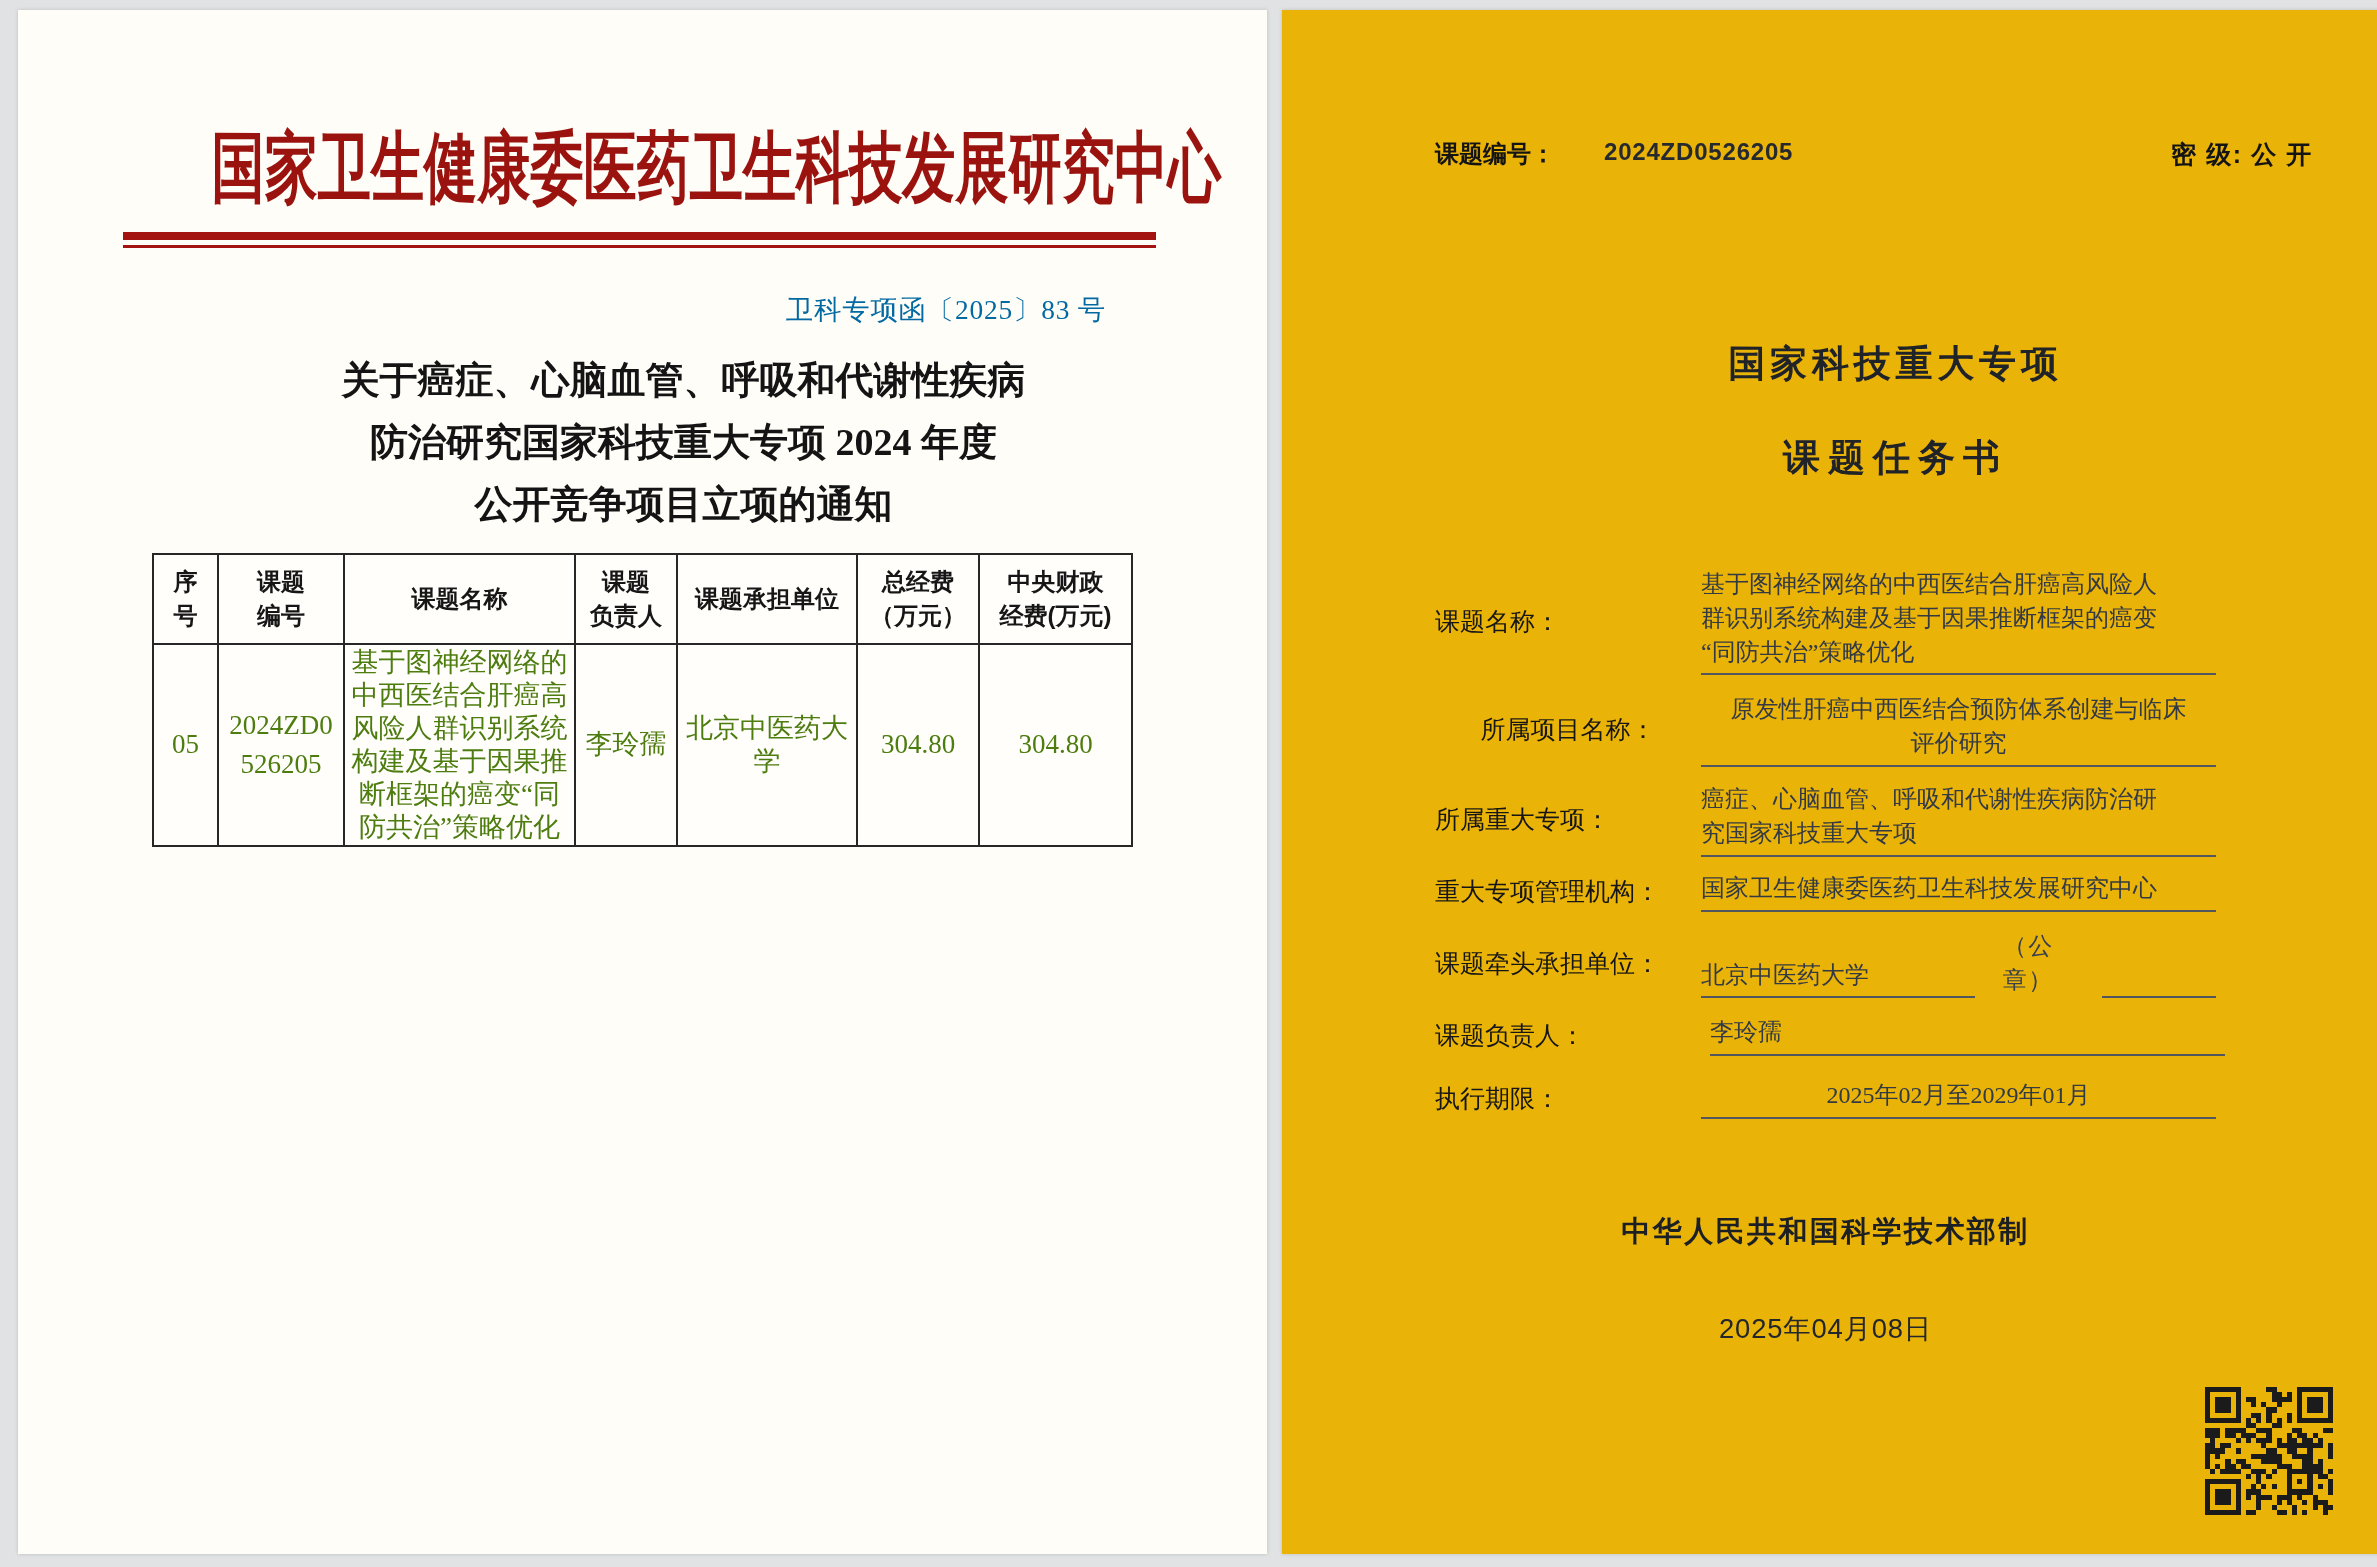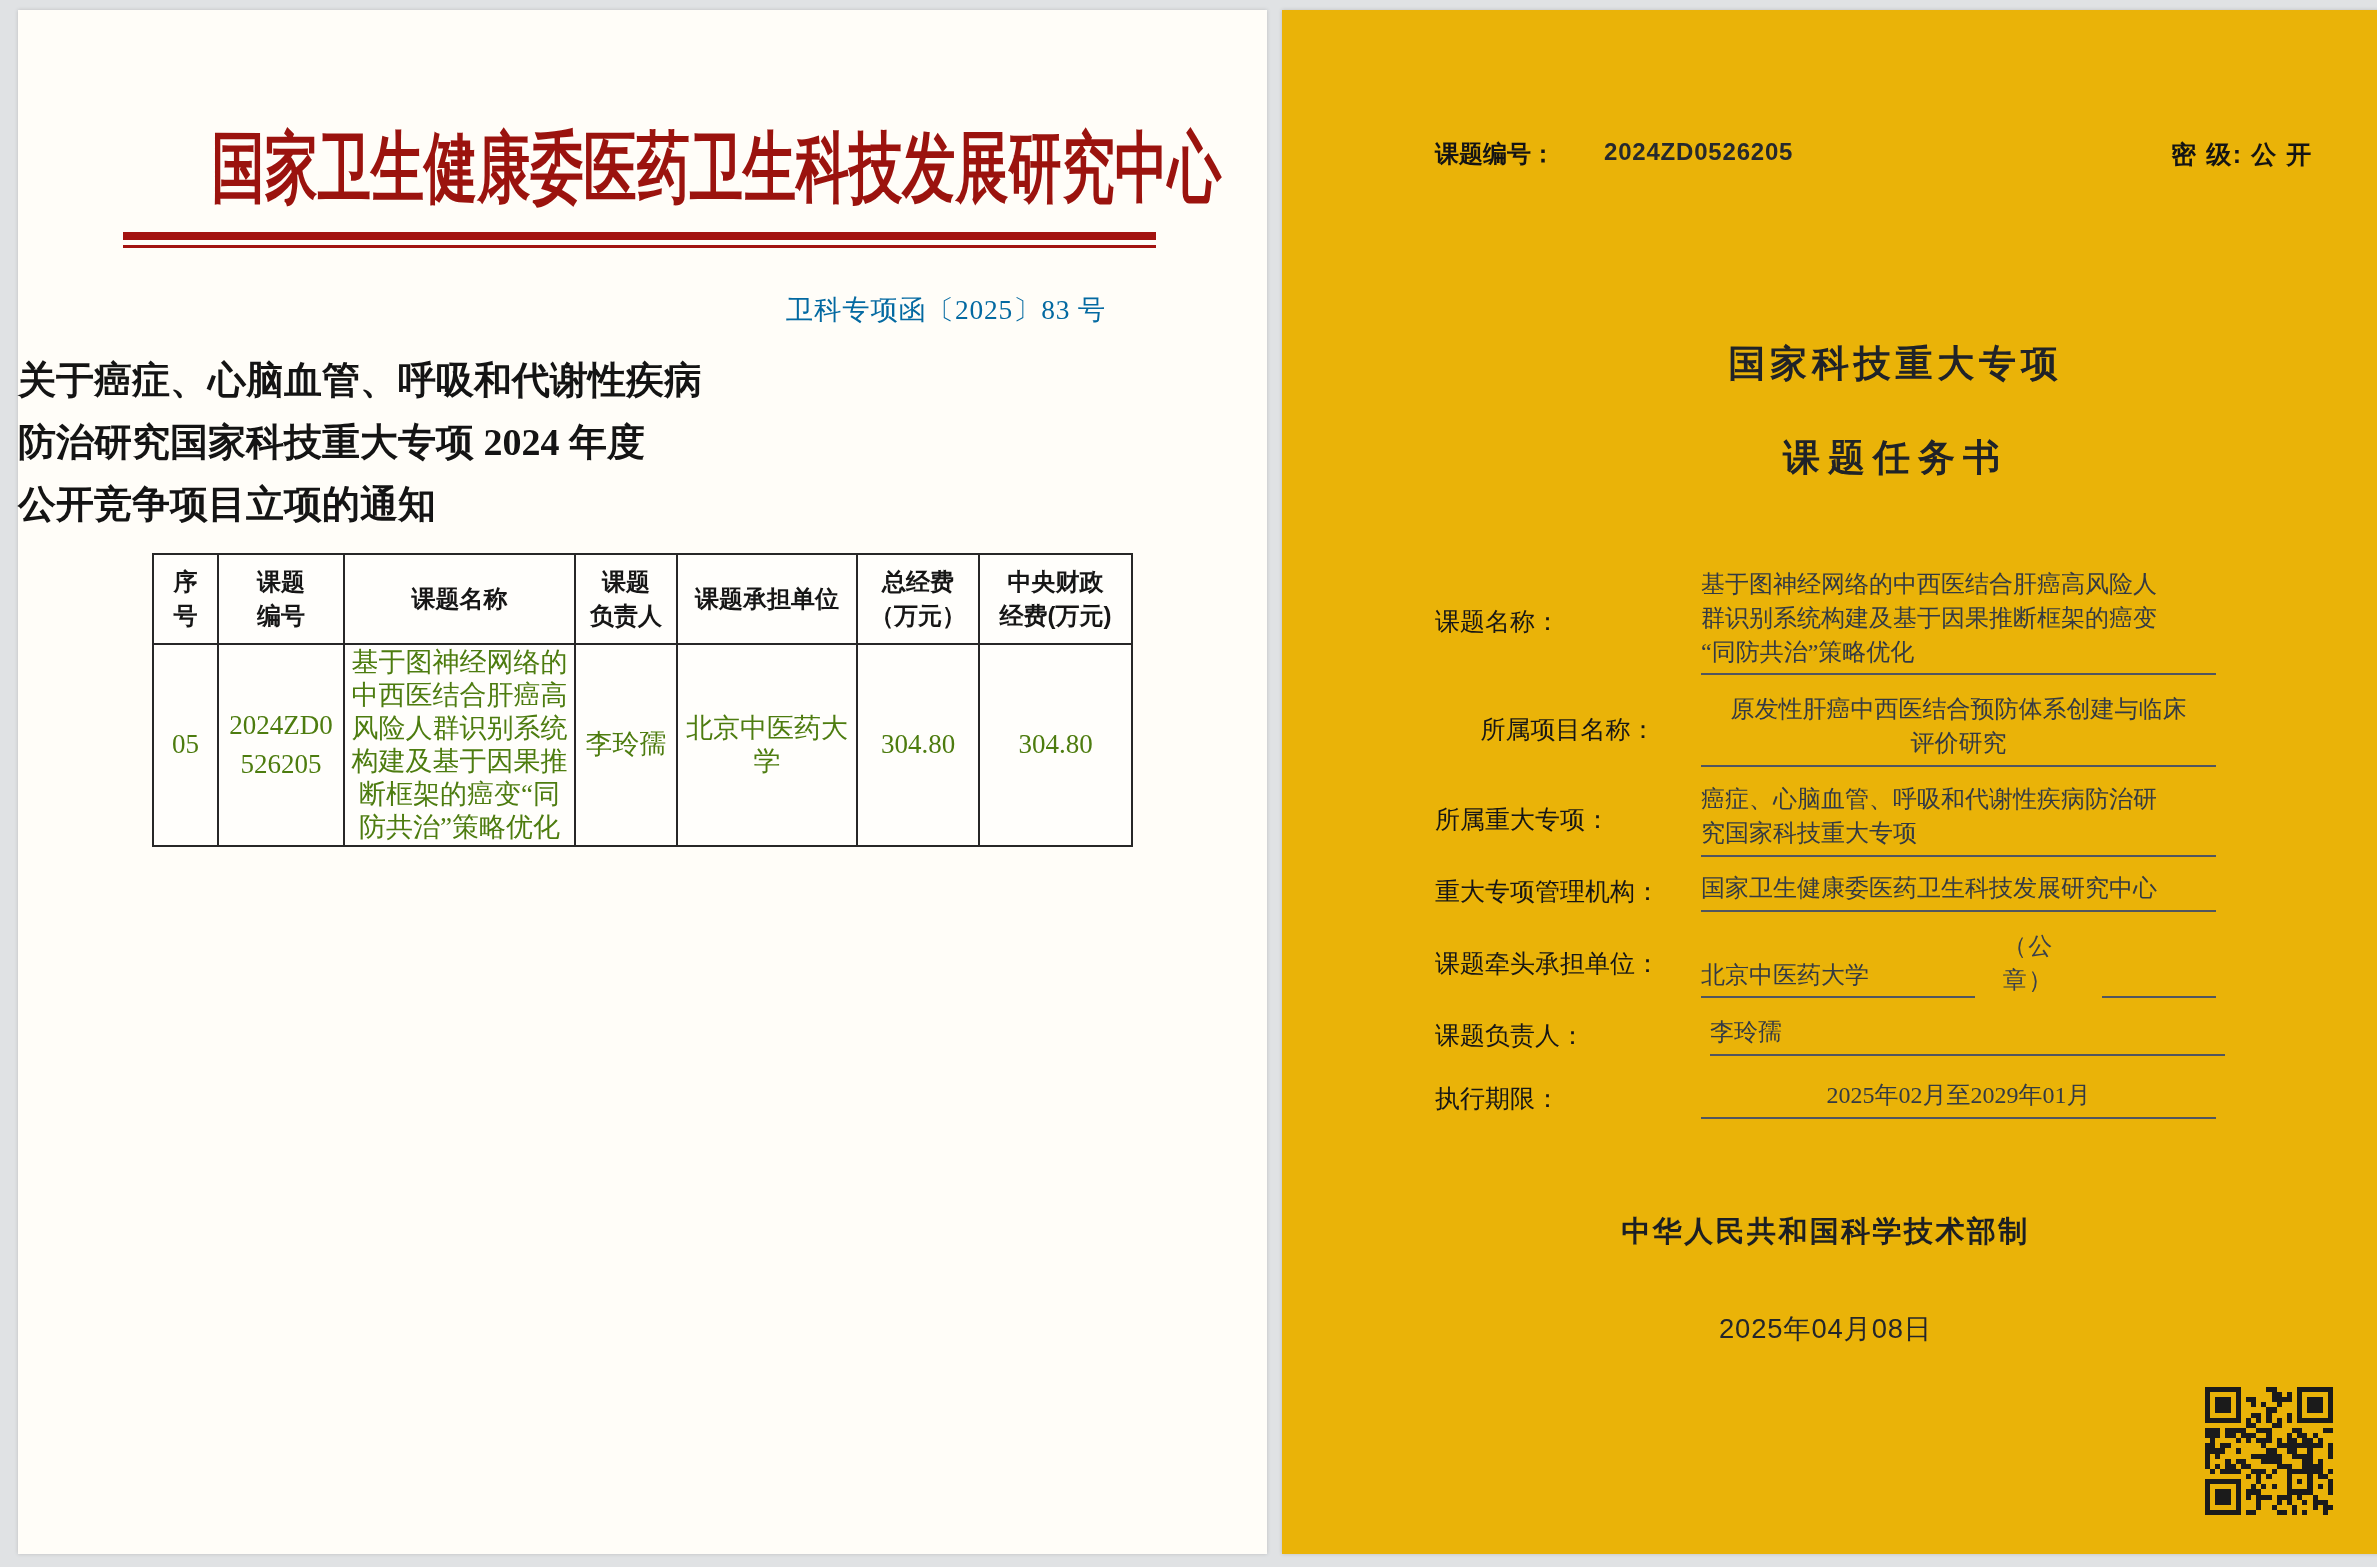--- a/index.html
+++ b/index.html
@@ -20,22 +20,22 @@
     font-weight:700;font-size:77px;line-height:90px;color:#9b130e;
     transform:scaleX(.69);transform-origin:center;white-space:nowrap;
   }
   .rule-thick{position:absolute;top:222px;left:105px;width:1033px;height:8px;background:#a31310;}
   .rule-thin {position:absolute;top:235px;left:105px;width:1033px;height:3.2px;background:#a31310;}
   .doc-number{
     position:absolute;top:282px;right:161px;
     font-size:27.4px;color:#0369a1;letter-spacing:0.8px;white-space:nowrap;
   }
   .doc-title{
-    position:absolute;top:339px;left:0;width:100%;
-    font-size:38px;font-weight:700;line-height:62px;color:#141414;
+    position:absolute;top:339px;left:0;width:100%;text-align:center;
+    font-size:38px;font-weight:700;line-height:62px;color:#141414;padding-left:41px;
   }
   table.approval{
     position:absolute;left:134px;top:543px;width:978px;
     border-collapse:collapse;table-layout:fixed;background:#fffefb;
   }
   table.approval th,table.approval td{
     border:2px solid #272727;text-align:center;vertical-align:middle;
     padding:0 6.5px;overflow:hidden;
   }
   table.approval thead tr{height:90px;}

